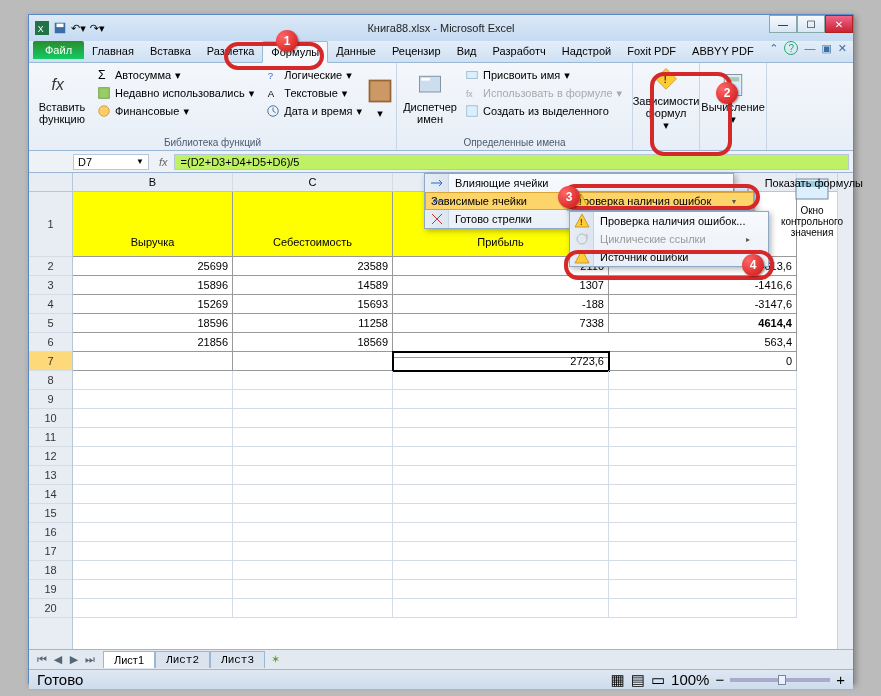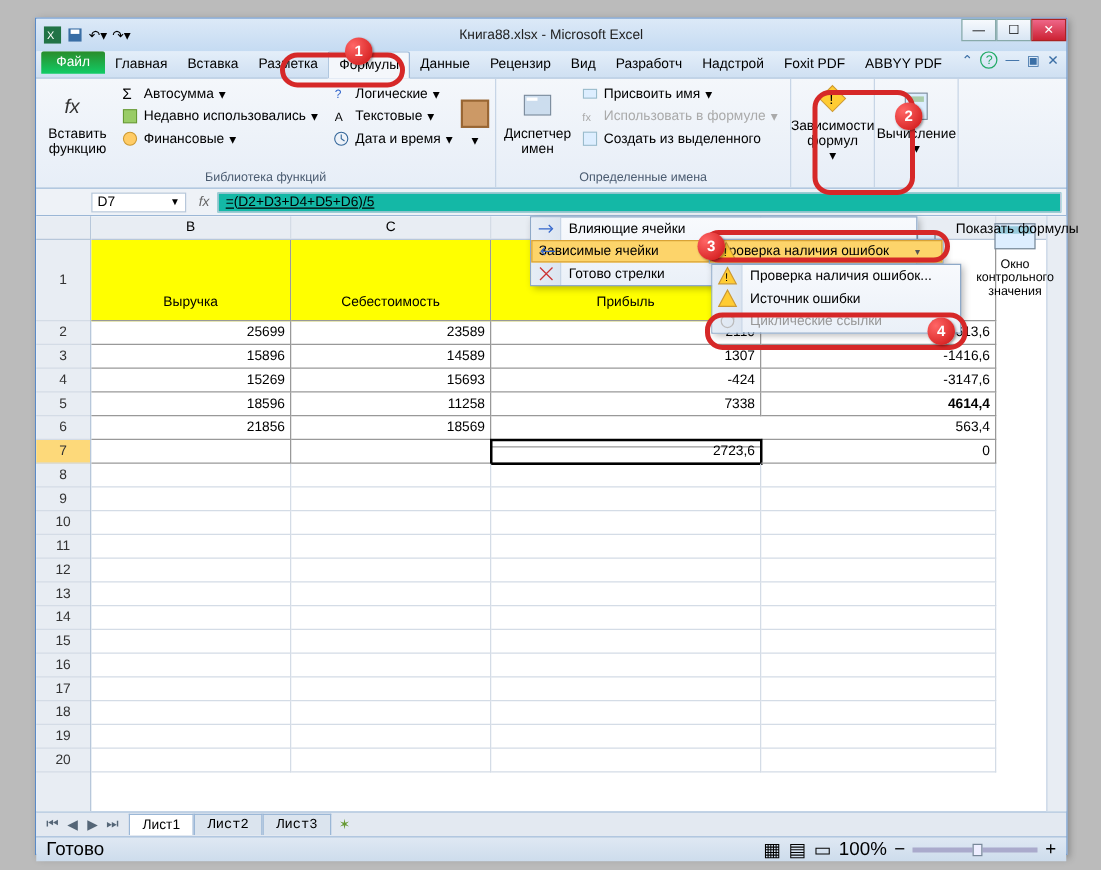--- a/index.html
+++ b/index.html
@@ -31,21 +31,21 @@
 .bigbtn { display: flex; flex-direction: column; align-items: center; justify-content: center; width: 54px; height: 66px; text-align: center; line-height: 1.1; cursor: pointer; }
 .bigbtn svg { width: 28px; height: 28px; margin-bottom: 2px; }
 .stack { display: flex; flex-direction: column; gap: 2px; padding-top: 2px; }
 .smbtn { display: flex; align-items: center; gap: 4px; padding: 1px 4px; white-space: nowrap; cursor: pointer; }
 .smbtn svg { width: 14px; height: 14px; flex-shrink: 0; }
 
 
 .fxbar { height: 22px; border-bottom: 1px solid #9bb7d6; display: flex; align-items: center; font-size: 11px; background: #eef2f7; }
 .namebox { width: 76px; border: 1px solid #b7c7da; background: #fff; margin: 0 4px 0 44px; padding: 1px 4px; display: flex; justify-content: space-between; align-items: center; }
 .fxicon { padding: 0 6px; font-style: italic; color: #666; }
-.formula { flex: 1; border: 1px solid #b7c7da; background: #14b8a6; padding: 1px 6px; margin-right: 4px; text-decoration: underline; }
+.formula { flex: 1; border: 1px solid #b7c7da; background: #bef264; padding: 1px 6px; margin-right: 4px; }
 
 
 .sheet { position: relative; height: 476px; display: flex; background: #fff; }
 .rowhdrs { width: 44px; background: #e8edf3; border-right: 1px solid #b7c7da; }
 .rh { height: 19px; border-bottom: 1px solid #d4dce6; text-align: center; font-size: 11px; color: #333; line-height: 19px; }
 .rh.sel { background: #fdd97a; }
 .grid { flex: 1; overflow: hidden; position: relative; }
 .colhdrs { display: flex; height: 19px; background: #e8edf3; border-bottom: 1px solid #b7c7da; }
 .ch { border-right: 1px solid #d4dce6; text-align: center; font-size: 11px; line-height: 19px; }
 .row { display: flex; height: 19px; }
@@ -278,21 +278,21 @@
           </div>
           <div class="row">
             <div class="cell databorder" style="width: 160px;">15896</div>
             <div class="cell databorder" style="width: 160px;">14589</div>
             <div class="cell databorder" style="width: 216px;">1307</div>
             <div class="cell databorder" style="width: 188px;">-1416,6</div>
           </div>
           <div class="row">
             <div class="cell databorder" style="width: 160px;">15269</div>
             <div class="cell databorder" style="width: 160px;">15693</div>
-            <div class="cell databorder" style="width: 216px;">-424</div>
+            <div class="cell databorder" style="width: 216px;">-188</div>
             <div class="cell databorder" style="width: 188px;">-3147,6</div>
           </div>
           <div class="row">
             <div class="cell databorder" style="width: 160px;">18596</div>
             <div class="cell databorder" style="width: 160px;">11258</div>
             <div class="cell databorder" style="width: 216px;">7338</div>
             <div class="cell databorder" style="width: 188px; font-weight: bold;">4614,4</div>
           </div>
           <div class="row">
             <div class="cell databorder" style="width: 160px; padding-left: 48px;">21856</div>
@@ -459,33 +459,33 @@
 
   <div class="menu" style="left:540px; top:196px; width:200px">
     <div class="iconstrip"></div>
     <div class="mi">
         <svg viewBox="0 0 16 16">
           <polygon points="8,1 15,14 1,14" fill="#fc3" stroke="#c93"></polygon>
           <text x="6" y="12" font-size="9">!</text>
         </svg>
         <span>Проверка наличия ошибок...</span>
       </div>
-    <div class="mi">
-        <svg viewBox="0 0 16 16">
-          <polygon points="8,1 15,14 1,14" fill="#fc3" stroke="#c93"></polygon>
-        </svg>
-        <span>Источник ошибки</span>
-      </div>
     <div class="mi disabled">
         <svg viewBox="0 0 16 16">
           <circle cx="8" cy="8" r="5" fill="none" stroke="#bbb"></circle>
           <path d="M11 5l2-2v4" stroke="#bbb" fill="none"></path>
         </svg>
         <span>Циклические ссылки</span>
         <span class="arrow">▸</span>
+      </div>
+    <div class="mi">
+        <svg viewBox="0 0 16 16">
+          <polygon points="8,1 15,14 1,14" fill="#fc3" stroke="#c93"></polygon>
+        </svg>
+        <span>Источник ошибки</span>
       </div>
   </div>
 
   <div style="position:absolute; right:6px; top:160px; width:70px; font-size:10px; text-align:center; line-height:1.1">
     <svg width="40" height="28" viewBox="0 0 40 28">
         <rect x="4" y="4" width="32" height="20" fill="#def" stroke="#789"></rect>
         <rect x="6" y="6" width="28" height="6" fill="#9cd"></rect>
       </svg><br>
     <span>Окно контрольного</span><br><span>значения</span>
   </div>

